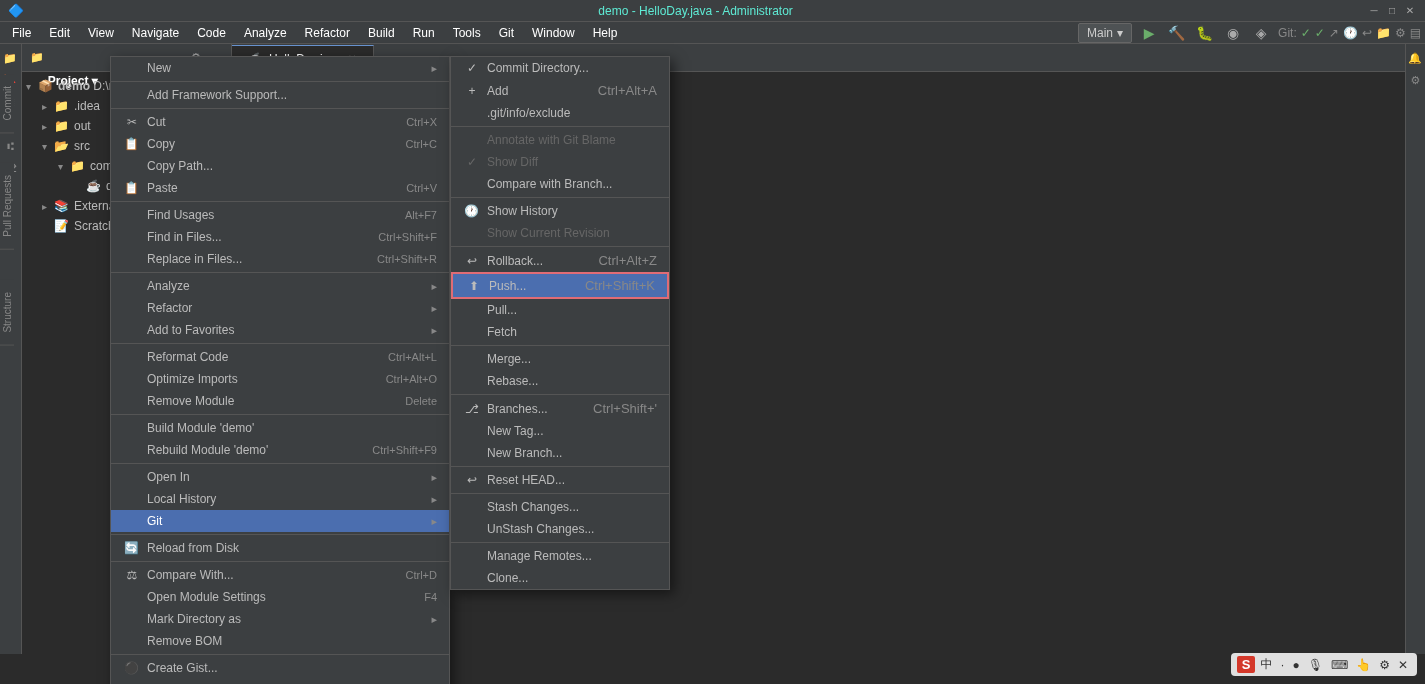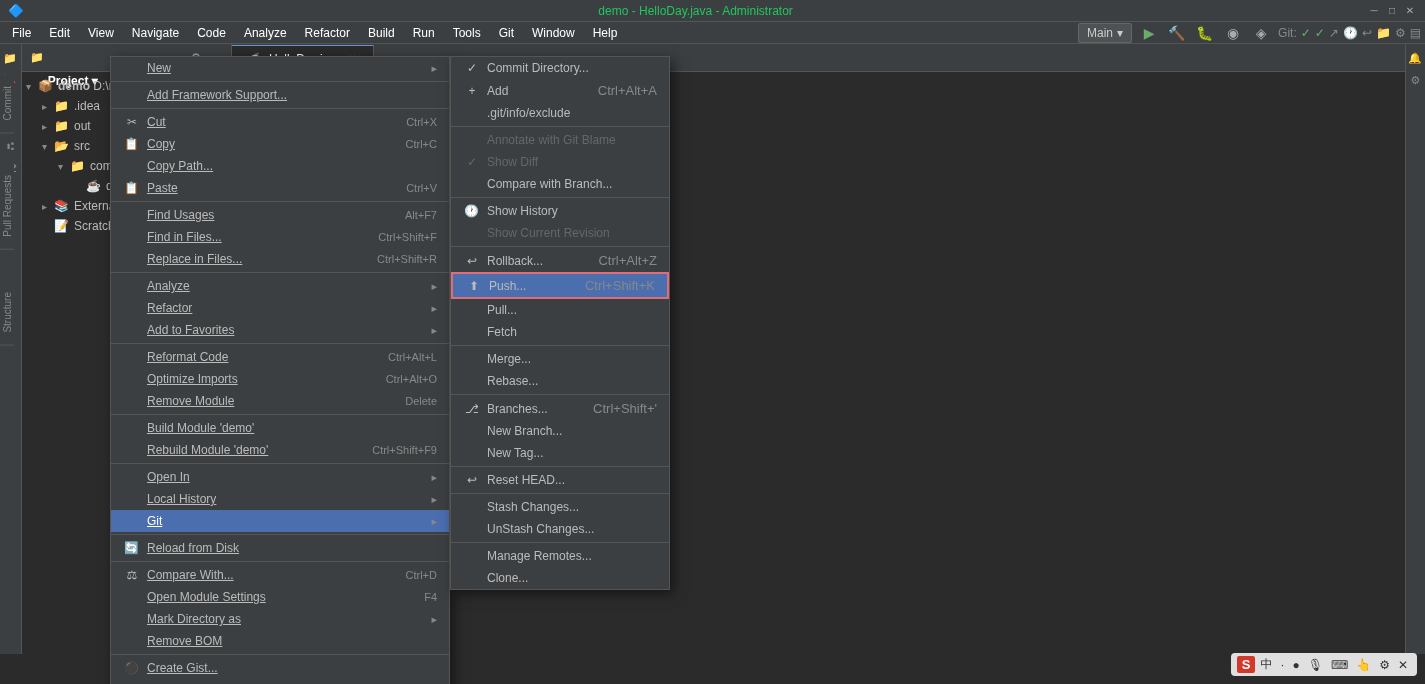--- a/index.html
+++ b/index.html
@@ -18,21 +18,21 @@
     #title-bar {
       height: 22px;
       background: #3c3f41;
       display: flex;
       align-items: center;
       justify-content: space-between;
       padding: 0 8px;
       border-bottom: 1px solid #555;
     }
     #title-bar .title-text {
-      color: #22c55e;
+      color: #5eead4;
       font-size: 12px;
       flex: 1;
       text-align: center;
     }
     #title-bar .win-controls {
       display: flex;
       gap: 4px;
     }
     #title-bar .win-controls span {
       width: 14px;
@@ -200,21 +200,21 @@
       align-items: center;
       padding: 4px 12px;
       cursor: pointer;
       font-size: 12px;
       color: #bbbbbb;
       position: relative;
       min-height: 22px;
     }
     .cm-item.selected { background: #4b6eaf; color: #fff; }
     .cm-item .cm-icon { width: 18px; margin-right: 6px; display: flex; align-items: center; justify-content: center; font-size: 12px; }
-    .cm-item .cm-label { flex: 1; text-decoration: underline; }
+    .cm-item .cm-label { flex: 1; }
     .cm-item .cm-shortcut { color: #888; font-size: 11px; margin-left: 16px; }
     .cm-item .cm-arrow { color: #888; margin-left: 8px; font-size: 11px; }
     .cm-separator { height: 1px; background: #555; margin: 2px 0; }
 
     
     #git-submenu {
       position: absolute;
       top: 460px;
       left: 450px;
       width: 220px;
@@ -645,25 +645,25 @@
     <span class="gsm-label">Rebase...</span>
   </div>
   <div class="gsm-separator"></div>
   <div class="gsm-item">
     <span class="gsm-icon">⎇</span>
     <span class="gsm-label">Branches...</span>
     <span class="gsm-shortcut">Ctrl+Shift+'</span>
   </div>
   <div class="gsm-item">
     <span class="gsm-icon"></span>
+    <span class="gsm-label">New Tag...</span>
+  </div>
+  <div class="gsm-item">
+    <span class="gsm-icon"></span>
     <span class="gsm-label">New Branch...</span>
-  </div>
-  <div class="gsm-item">
-    <span class="gsm-icon"></span>
-    <span class="gsm-label">New Tag...</span>
   </div>
   <div class="gsm-separator"></div>
   <div class="gsm-item">
     <span class="gsm-icon">↩</span>
     <span class="gsm-label">Reset HEAD...</span>
   </div>
   <div class="gsm-separator"></div>
   <div class="gsm-item">
     <span class="gsm-icon"></span>
     <span class="gsm-label">Stash Changes...</span>

